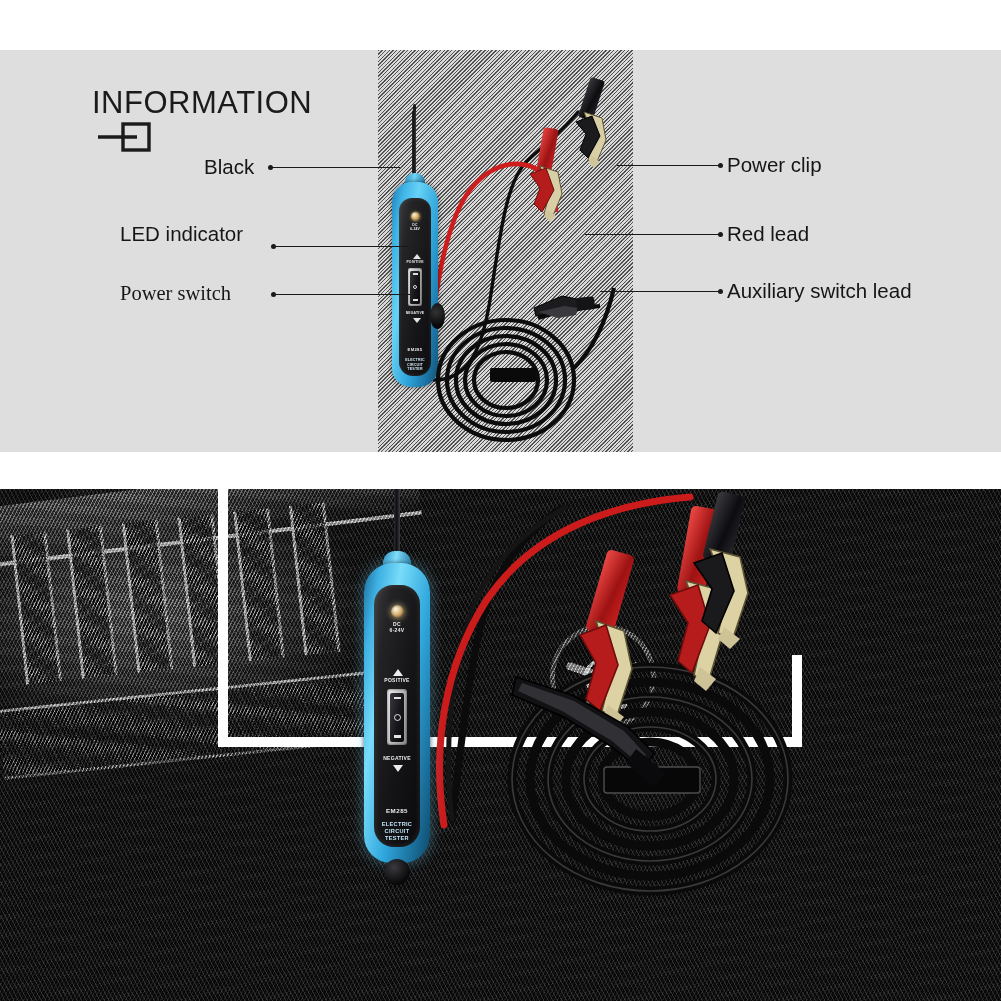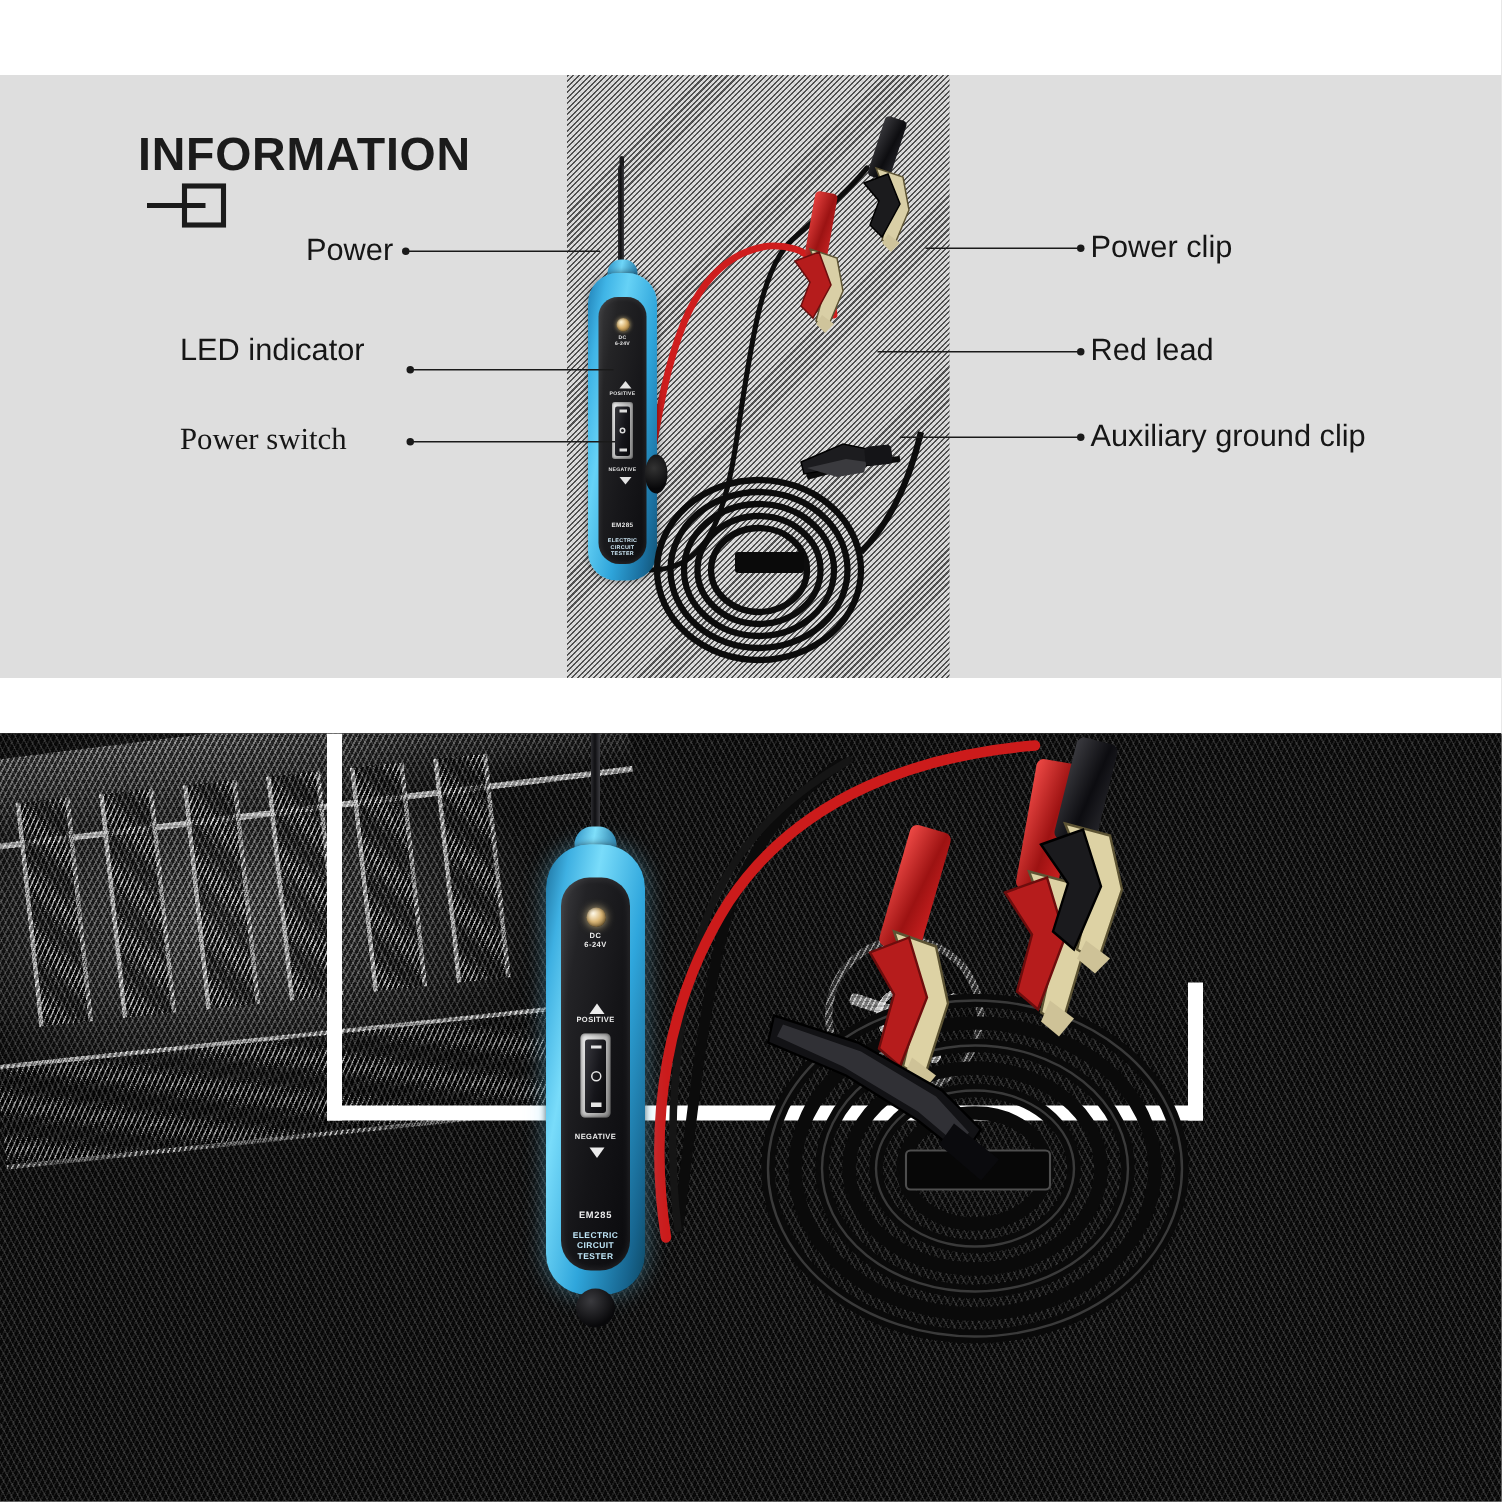--- a/index.html
+++ b/index.html
@@ -11,21 +11,21 @@
   }
   #page { position: relative; width: 1001px; height: 1001px; background: #fff; }
 
   
   #info-panel {
     position: absolute; left: 0; top: 50px; width: 1001px; height: 402px;
     background: #dedede;
   }
   #header-title {
     position: absolute; left: 92px; top: 35px;
-    font-size: 31px; font-weight: bold; letter-spacing: .5px; color: #1b1b1b;
+    font-size: 31px; font-weight: normal; letter-spacing: .5px; color: #1b1b1b;
     white-space: nowrap;
   }
   #header-icon {
     position: absolute; left: 96px; top: 72px; width: 62px; height: 30px;
   }
 
   
   #stage {
     position: absolute; left: 378px; top: 0px; width: 255px; height: 402px;
     overflow: hidden;
@@ -373,21 +373,21 @@
       <div class="clip" style="left:150px;top:232px;width:70px;height:46px;">
         <svg style="position:absolute;left:0;top:0;width:70px;height:46px;" viewBox="0 0 70 46">
           <path d="M 6 26 L 34 14 L 54 18 L 52 28 L 32 30 L 8 34 Z" fill="#1c1c1f" stroke="#000" stroke-width="1"></path>
           <path d="M 10 30 L 36 24 L 50 26 L 48 33 L 30 36 Z" fill="#3a3a3e"></path>
           <rect x="48" y="16" width="18" height="13" rx="3" fill="#141417" transform="rotate(-6 48 16)"></rect>
         </svg>
       </div>
     </div>
 
     <div class="callout left" style="left:204px;top:105px;">
-      <span>Power</span>
+      <span>Black</span>
     </div>
     <div class="lead-dot" style="left:268px;top:115px;"></div>
     <div class="lead-line" style="left:272px;top:117px;width:128px;"></div>
 
     <div class="callout left" style="left:120px;top:172px;">
       <span>LED indicator</span>
     </div>
     <div class="lead-dot" style="left:271px;top:194px;"></div>
     <div class="lead-line" style="left:275px;top:196px;width:134px;"></div>
 
@@ -403,21 +403,21 @@
     <div class="lead-dot" style="left:718px;top:113px;"></div>
     <div class="lead-line" style="left:617px;top:115px;width:103px;"></div>
 
     <div class="callout" style="left:727px;top:172px;">
       <span>Red lead</span>
     </div>
     <div class="lead-dot" style="left:718px;top:182px;"></div>
     <div class="lead-line" style="left:585px;top:184px;width:135px;"></div>
 
     <div class="callout" style="left:727px;top:229px;">
-      <span>Auxiliary ground clip</span>
+      <span>Auxiliary switch lead</span>
     </div>
     <div class="lead-dot" style="left:718px;top:239px;"></div>
     <div class="lead-line" style="left:600px;top:241px;width:120px;"></div>
   </div>
 
   <div id="photo">
     <div class="ph-layer" id="ph-base">
       <div id="ph-hood"></div>
       <div id="ph-grille">
         <div class="grille-slot" style="left:10px;"></div>

